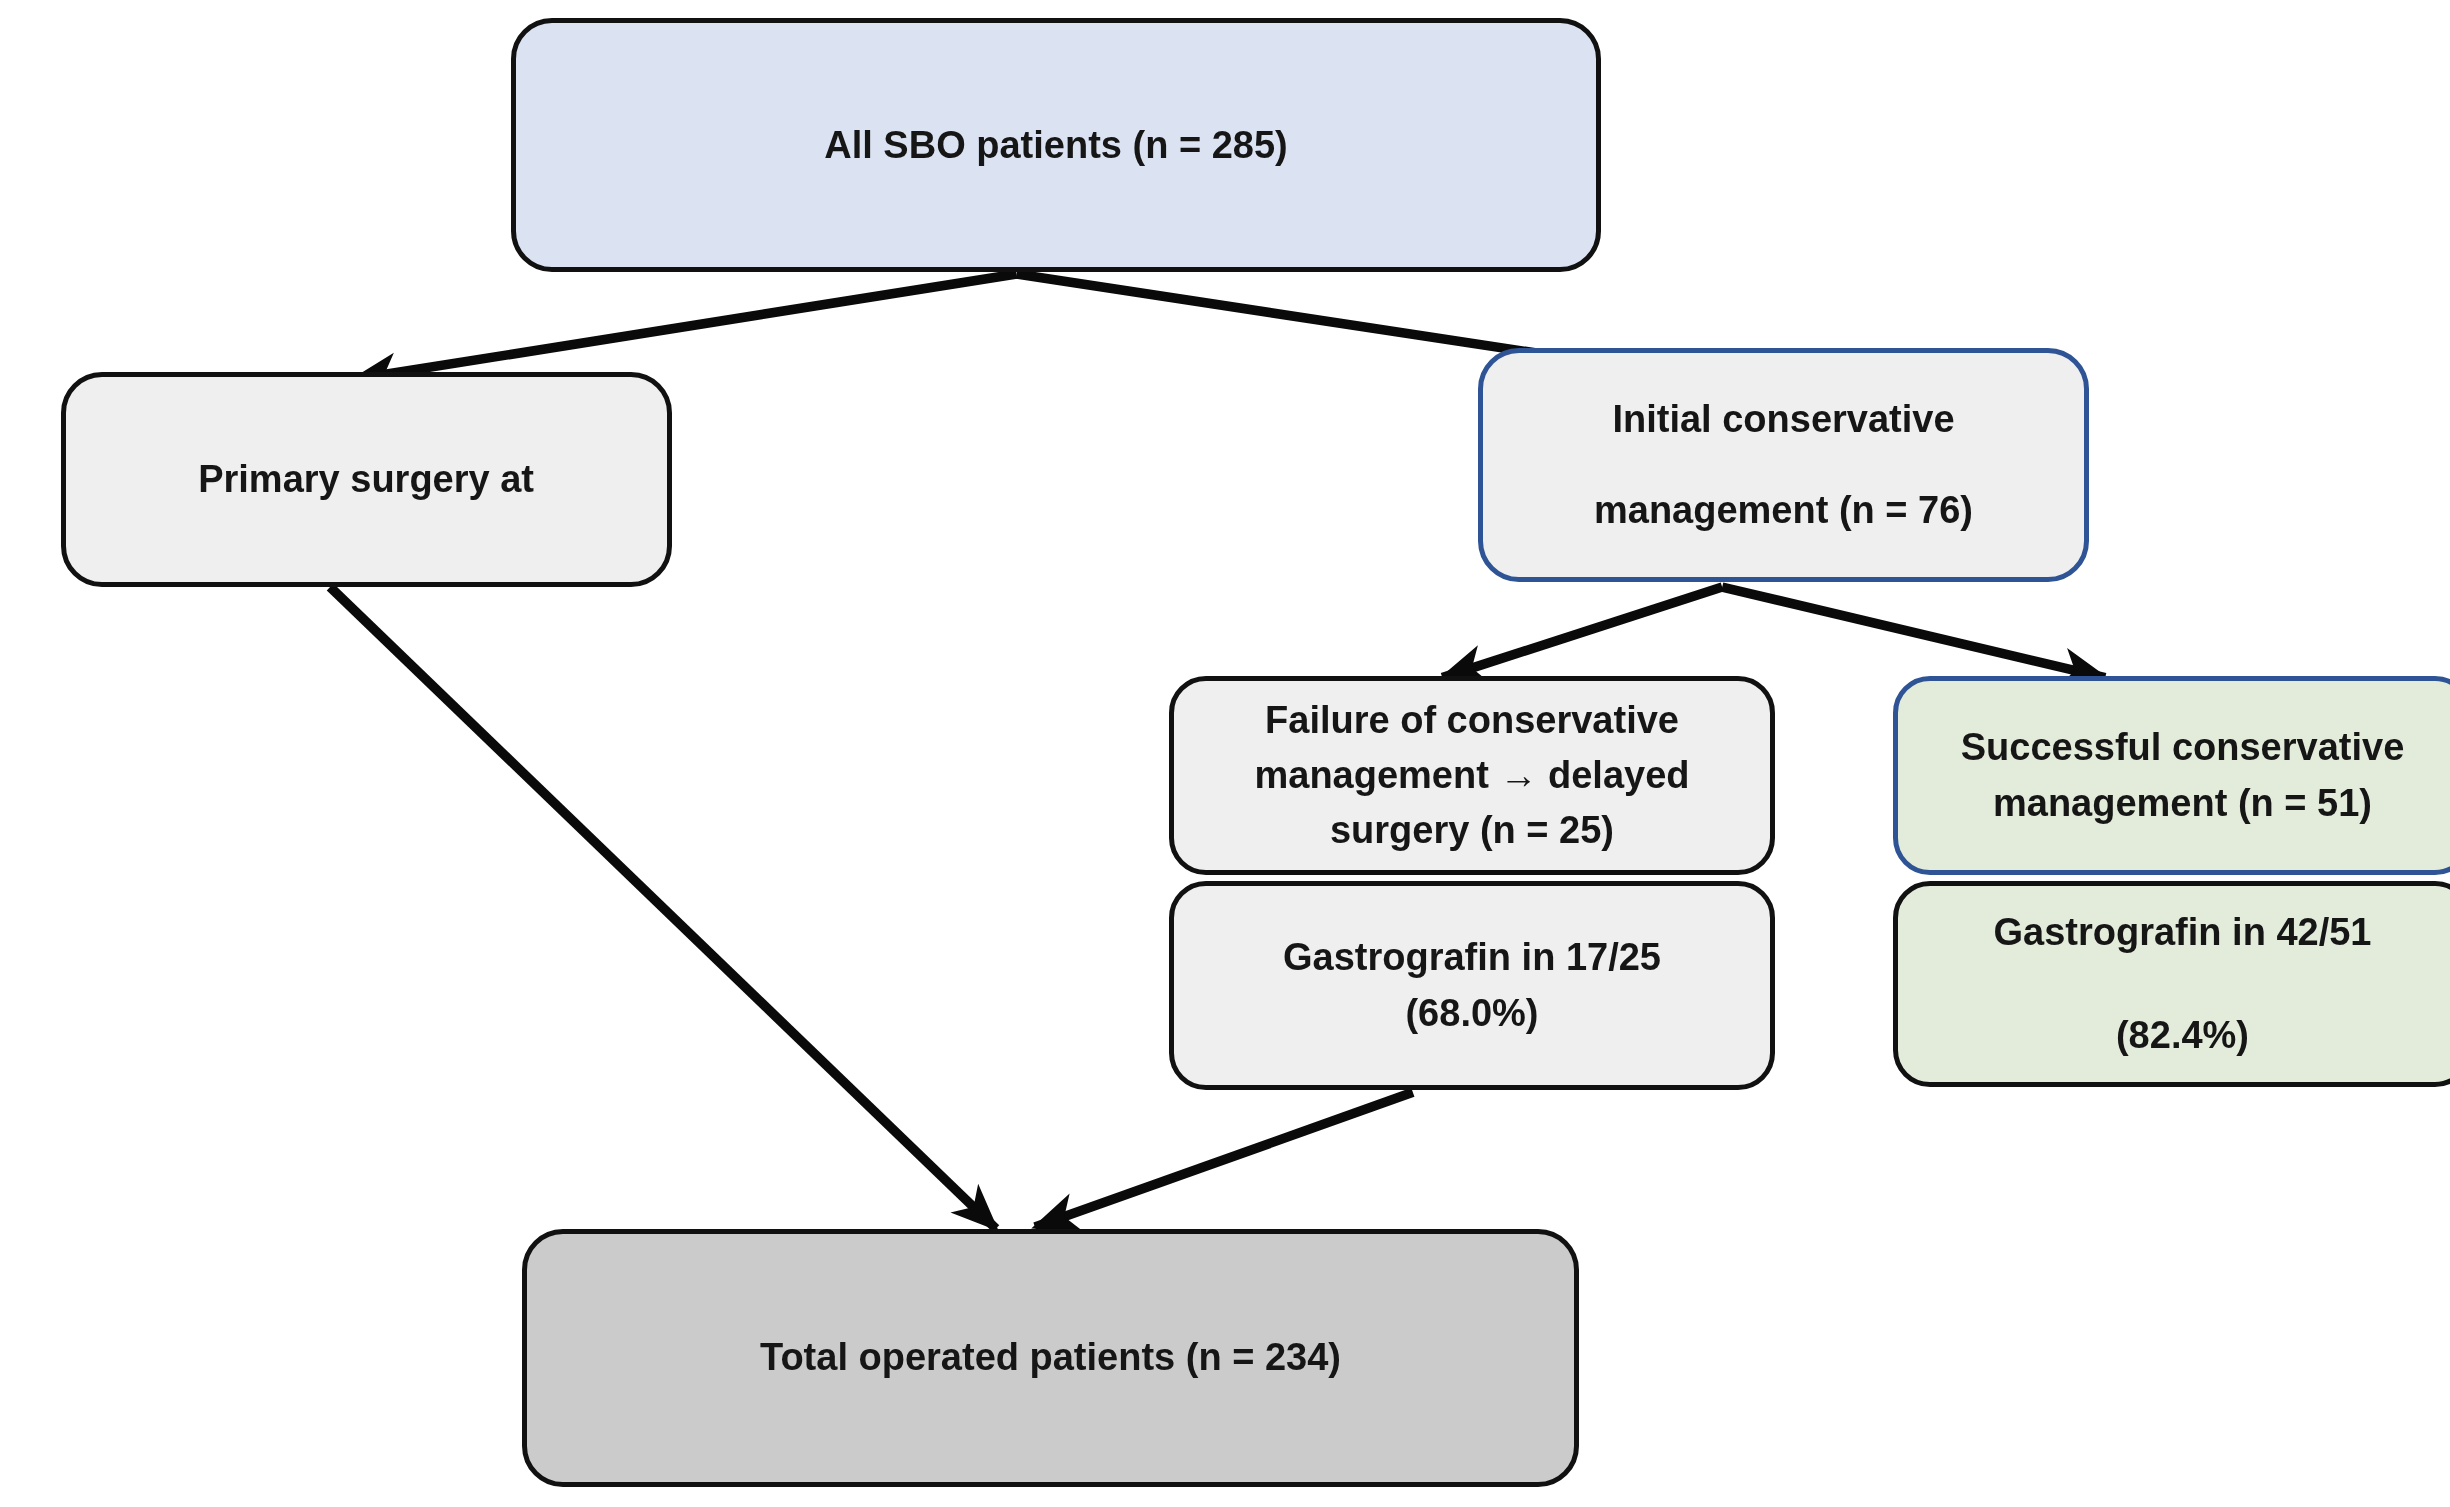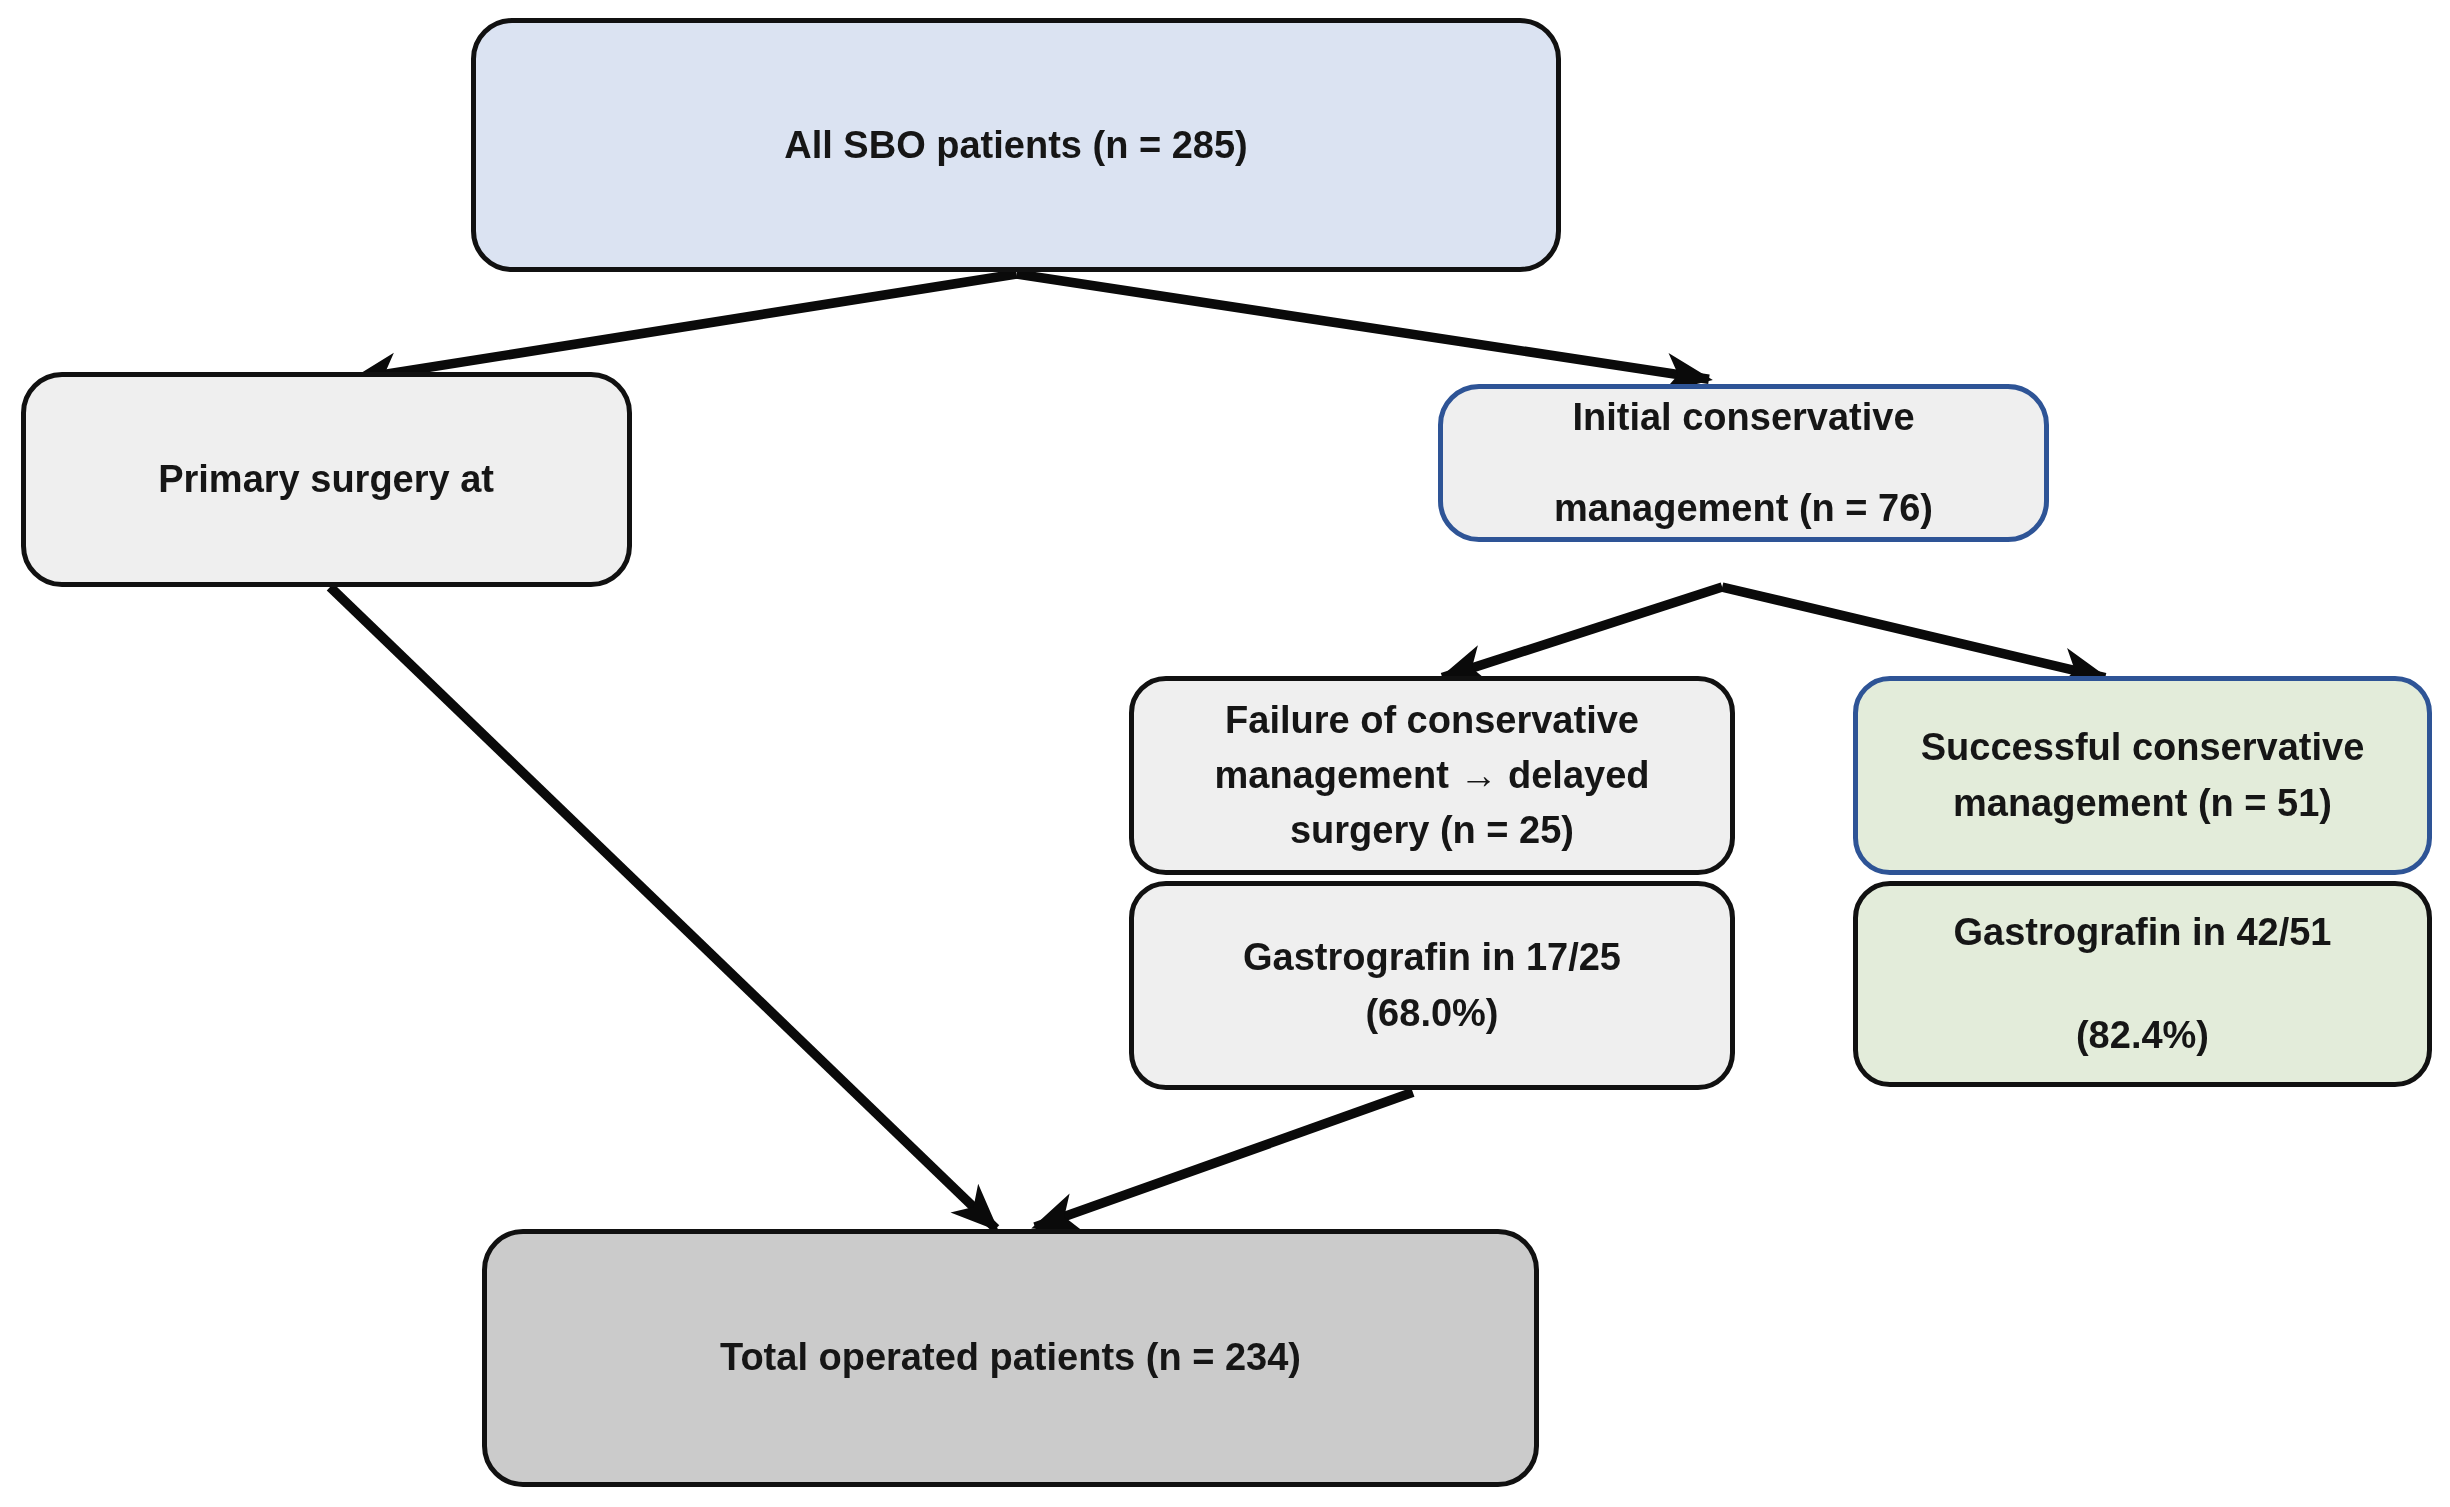--- a/index.html
+++ b/index.html
@@ -16,25 +16,26 @@
     display:flex;flex-direction:column;align-items:center;justify-content:center;
     text-align:center;
     font-weight:bold;
     font-size:38px;
     line-height:1.45;
     color:var(--text,#161616);
     border:5.2px solid var(--border-black,#111111);
     border-radius:41px;
     box-sizing:border-box;
     padding:7.4px 17.7px;
+    margin-left:40px;
   }
   .node .line{white-space:nowrap;}
   #node-all-sbo   {left:471px;  top:18.4px;   width:1090px; height:254px; background:var(--fill-blue,#dbe3f2); border-width:5.9px;}
   #node-primary   {left:20.6px;   top:372px;  width:611px;  height:215px; background:var(--fill-gray-light,#efefef);}
-  #node-initial   {left:1438px; top:384px;  width:611px;  height:158px; background:var(--fill-gray-light,#efefef); border-color:var(--border-blue,#2e5496);gap:36px;}
+  #node-initial   {left:1438px; top:348px;  width:611px;  height:234px; background:var(--fill-gray-light,#efefef); border-color:var(--border-blue,#2e5496);gap:36px;}
   #node-failure   {left:1129px; top:676px;  width:606px;  height:199px; background:var(--fill-gray-light,#efefef); border-radius:37px;}
   #node-gastro17  {left:1129px; top:881px; width:606px;  height:209px; background:var(--fill-gray-light,#efefef); border-radius:37px;}
   #node-success   {left:1853px; top:676px;  width:579px;  height:199px; background:var(--fill-green,#e3ecda); border-color:var(--border-blue,#2e5496); border-radius:37px;}
   #node-gastro42  {left:1853px; top:881px; width:579px;  height:206px; background:var(--fill-green,#e3ecda); border-radius:37px;gap:48px;}
   #node-total     {left:482px;  top:1229px; width:1057px; height:258px; background:var(--fill-gray-dark,#cbcbcb); border-width:5.9px;}
   .edge{stroke:var(--arrow-black,#0a0a0a);stroke-width:13;fill:none;}
 </style>
 </head>
 <body>
 

